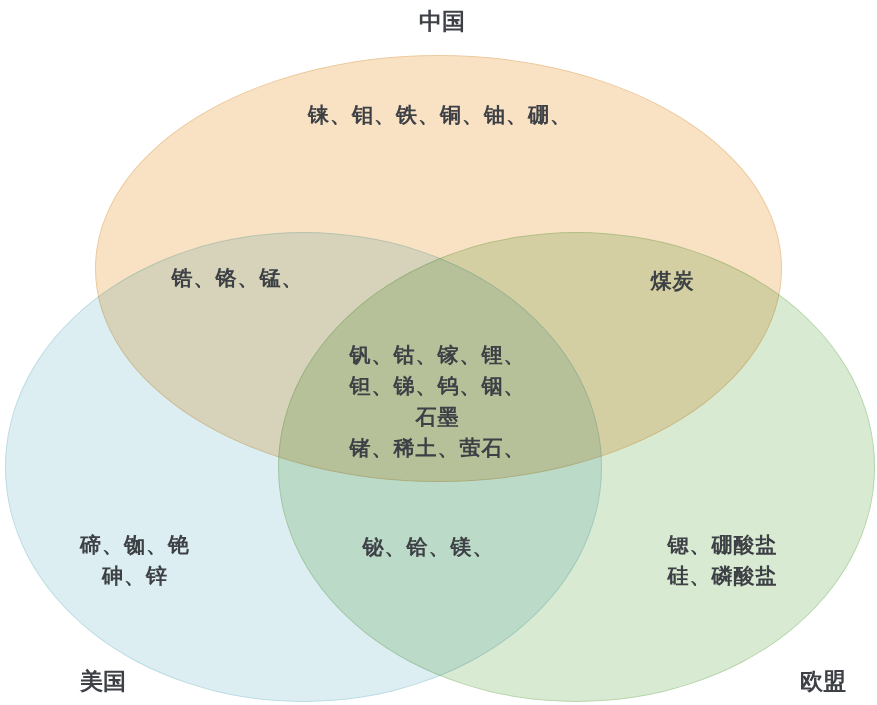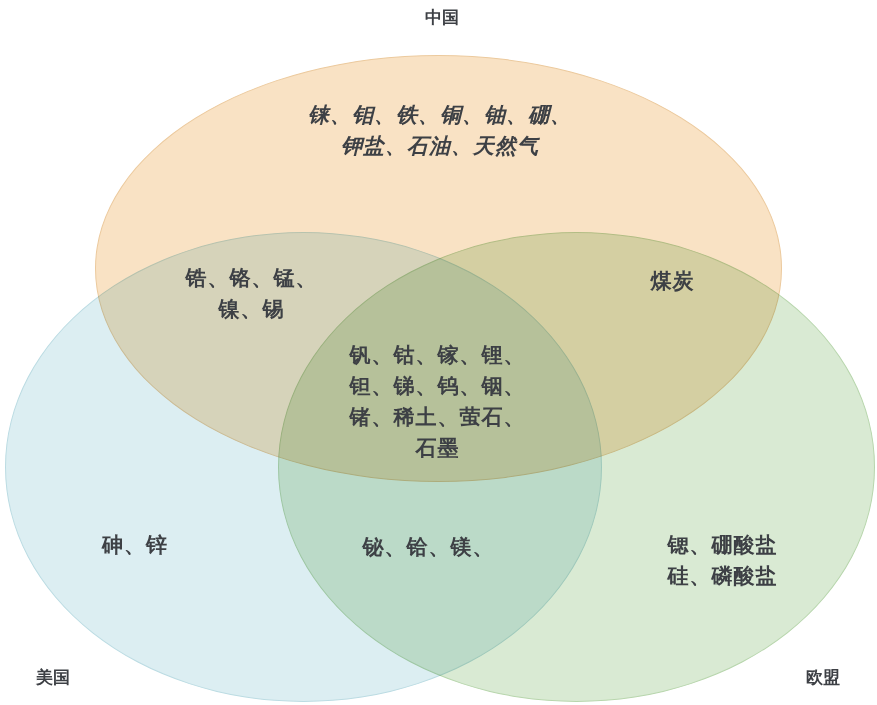--- a/index.html
+++ b/index.html
@@ -50,30 +50,30 @@
     color: #3d4045;
     font-size: 21px;
     font-weight: 600;
     line-height: 31px;
     letter-spacing: 1px;
     z-index: 5;
   }
   .circle-label {
     position: absolute;
     color: #3d4045;
-    font-size: 17px;
+    font-size: 23px;
     font-weight: 600;
     z-index: 5;
   }
   .label-china { left: 397px; top: 6px;  width: 90px;  text-align: center; }
-  .label-usa   { left: 36px;  top: 666px; width: 90px; text-align: left; }
+  .label-usa   { left: 36px;  top: 666px; width: 90px; text-align: right; }
   .label-eu    { left: 778px; top: 666px; width: 90px; text-align: center; }
 
-  .text-china-only { left: 225px; top: 100px; width: 430px; font-style: italic; }
-  .text-china-usa  { left: 149px; top: 263px; width: 205px; }
+  .text-china-only { left: 225px; top: 100px; width: 430px; }
+  .text-china-usa  { left: 135px; top: 263px; width: 205px; }
   .text-china-eu   { left: 615px; top: 266px; width: 115px; font-family: Liberation Serif, serif; }
   .text-all-three  { left: 315px; top: 340px; width: 245px; }
   .text-usa-only   { left: 45px;  top: 530px; width: 180px; }
   .text-usa-eu     { left: 326px; top: 532px; width: 205px; }
   .text-eu-only    { left: 630px; top: 530px; width: 185px; }
 </style>
 </head>
 <body>
 
 <div class="canvas">
@@ -81,40 +81,39 @@
   <div class="venn-ellipse ellipse-china"></div>
   <div class="venn-ellipse ellipse-usa"></div>
   <div class="venn-ellipse ellipse-eu"></div>
 
   <div class="circle-label label-china">中国</div>
   <div class="circle-label label-usa">美国</div>
   <div class="circle-label label-eu">欧盟</div>
 
   <div class="region-text text-china-only">
     <div>铼、钼、铁、铜、铀、硼、</div>
-    <div>钾盐、石油、天然气</div>
   </div>
 
   <div class="region-text text-china-usa">
     <div>锆、铬、锰、</div>
-    <div>镍、锡</div>
   </div>
 
   <div class="region-text text-china-eu">
     <div>煤炭</div>
   </div>
 
   <div class="region-text text-all-three">
     <div>钒、钴、镓、锂、</div>
     <div>钽、锑、钨、铟、</div>
+    <div>石墨</div>
     <div>锗、稀土、萤石、</div>
-    <div>石墨</div>
   </div>
 
   <div class="region-text text-usa-only">
+    <div>碲、铷、铯</div>
     <div>砷、锌</div>
   </div>
 
   <div class="region-text text-usa-eu">
     <div>铋、铪、镁、</div>
   </div>
 
   <div class="region-text text-eu-only">
     <div>锶、硼酸盐</div>
     <div>硅、磷酸盐</div>

